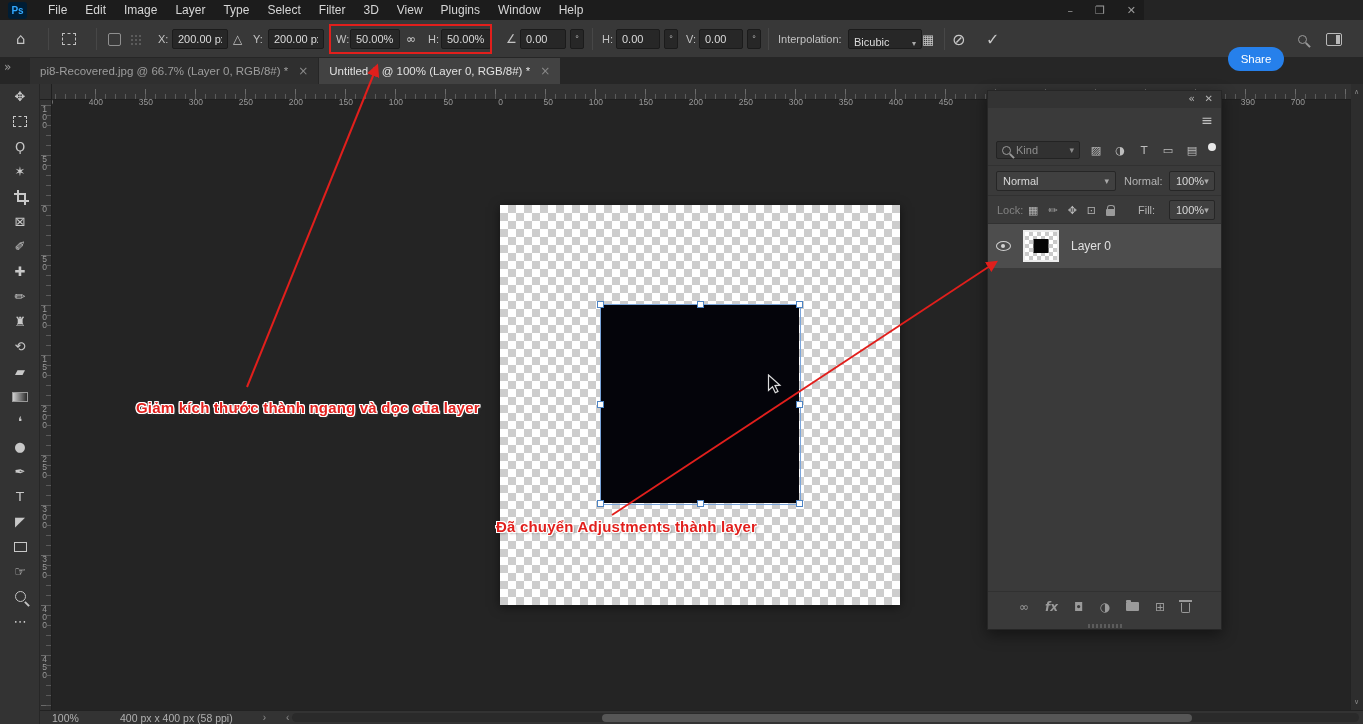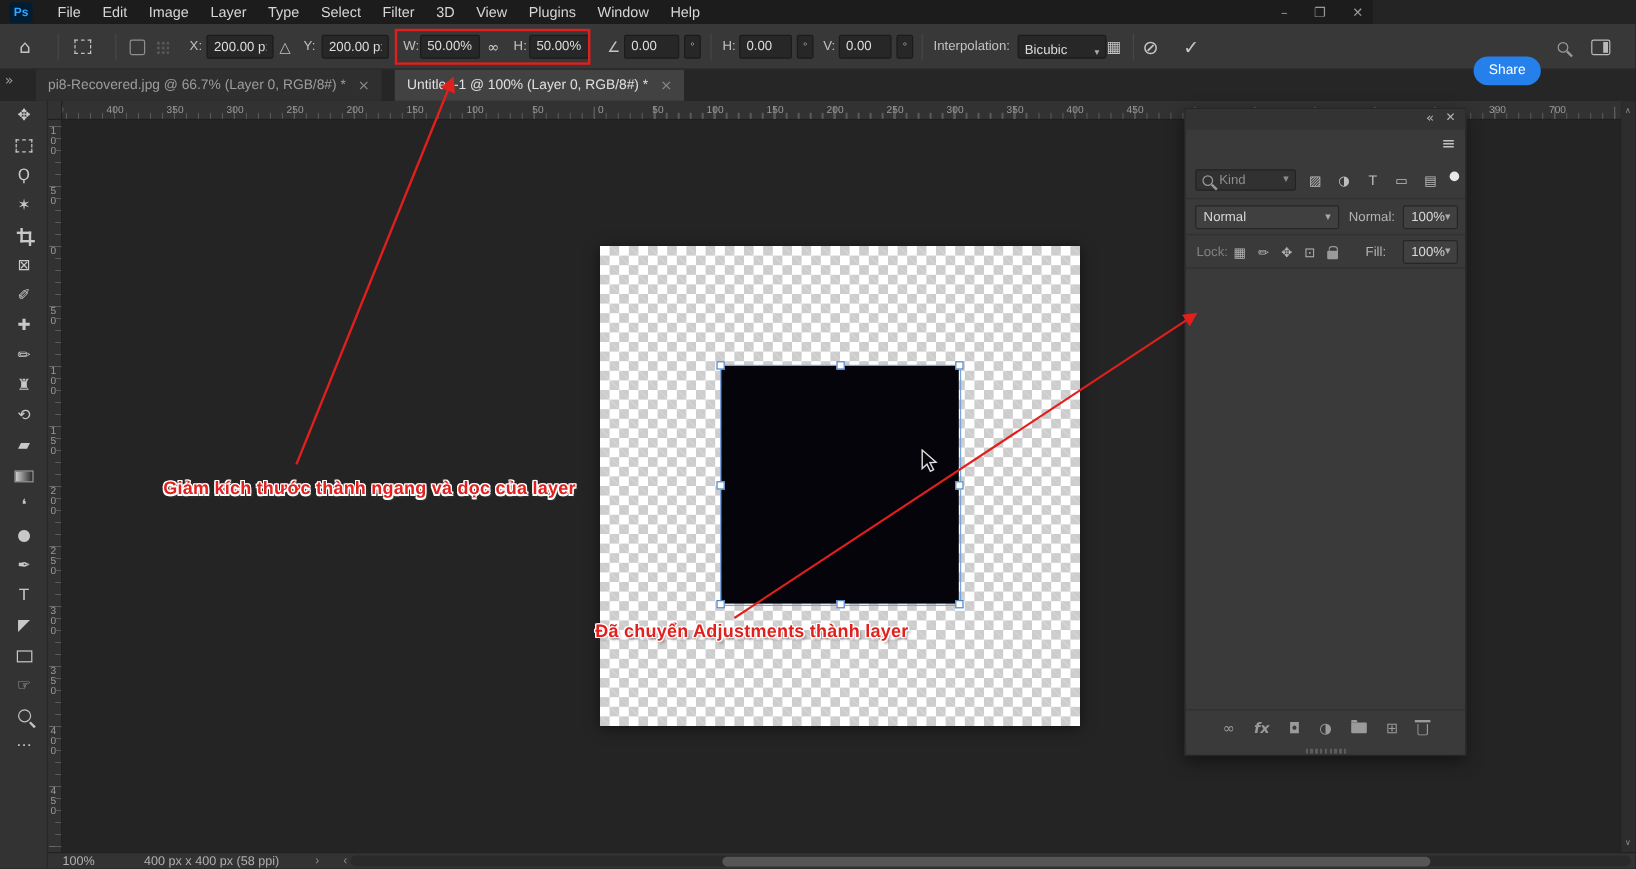--- a/index.html
+++ b/index.html
@@ -29,41 +29,41 @@
   .icon-search { width:9px; height:9px; border:1.6px solid #9a9a9a; border-radius:50%; position:relative; }
   .icon-search::after { content:""; position:absolute; width:6px; height:1.8px; background:#9a9a9a; transform:rotate(45deg); right:-5px; bottom:-3px; }
   .icon-search-lg { width:11px; height:11px; border:1.8px solid #c4c4c4; border-radius:50%; position:relative; }
   .icon-search-lg::after { content:""; position:absolute; width:6px; height:2px; background:#c4c4c4; transform:rotate(45deg); right:-5px; bottom:-4px; }
   .icon-workspace { width:16px; height:13px; border:1.5px solid #b9b9b9; border-radius:2px; position:relative; }
   .icon-workspace::after { content:""; position:absolute; right:1px; top:1px; bottom:1px; width:4px; background:#b9b9b9; }
 
   
   #tabbar { position:absolute; left:0; top:58px; width:1363px; height:26px; background:#262626; display:flex; align-items:flex-end; z-index:25; }
   #tab-overflow { position:absolute; left:4px; top:2px; color:#9a9a9a; font-size:12px; }
-  .doc-tab { height:26px; display:flex; align-items:center; padding:0 10px; margin-right:11px; background:#2f2f2f; color:#9d9d9d; font-size:11.5px; white-space:nowrap; }
+  .doc-tab { height:26px; display:flex; align-items:center; padding:0 10px; margin-right:1px; background:#2f2f2f; color:#9d9d9d; font-size:11.5px; white-space:nowrap; }
   .doc-tab.active { background:#424242; color:#e0e0e0; }
   .doc-tab:first-of-type { margin-left:30px; }
   .tab-close { margin-left:10px; color:#8a8a8a; font-size:12px; }
 
   
   #toolbar { position:absolute; left:0; top:84px; width:40px; height:640px; background:#333333; border-right:1px solid #272727; z-index:20; }
   .tool { position:relative; width:40px; height:25px; display:flex; align-items:center; justify-content:center; color:#c8c8c8; font-size:13px; }
   .tool .glyph { line-height:1; }
   .icon-marquee { width:14px; height:11px; border:1.3px dashed #c8c8c8; }
   .icon-crop { width:13px; height:13px; position:relative; }
   .icon-crop::before { content:""; position:absolute; left:3px; top:0; width:10px; height:10px; border-left:2px solid #c8c8c8; border-bottom:2px solid #c8c8c8; }
   .icon-crop::after { content:""; position:absolute; left:0; top:3px; width:10px; height:10px; border-top:2px solid #c8c8c8; border-right:2px solid #c8c8c8; }
   .icon-gradient { width:16px; height:10px; border:1px solid #999; background:linear-gradient(to right,#d0d0d0,#2a2a2a); }
   .icon-shape { width:13px; height:10px; border:1.5px solid #c8c8c8; }
 
   
   #hruler { position:absolute; left:40px; top:84px; width:1311px; height:16px; background:#323232; border-bottom:1px solid #1f1f1f; z-index:5; }
   #hruler::after { content:""; position:absolute; left:0; right:0; bottom:0; height:5px; background:repeating-linear-gradient(to right,#5a5a5a 0 1px,transparent 1px 10px); background-position-x:5px; }
   #hruler::before { content:""; position:absolute; left:0; right:0; bottom:0; height:10px; background:repeating-linear-gradient(to right,#6a6a6a 0 1px,transparent 1px 50px); background-position-x:5px; }
-  .hr-label { position:absolute; top:2px; font-size:8.5px; color:#9a9a9a; transform:translateX(-38px); width:36px; text-align:right; }
+  .hr-label { position:absolute; top:13px; font-size:8.5px; color:#9a9a9a; transform:translateX(-38px); width:36px; text-align:right; }
   #ruler-corner { position:absolute; left:40px; top:84px; width:12px; height:16px; background:#323232; border-right:1px solid #1f1f1f; border-bottom:1px solid #1f1f1f; z-index:6; }
   #vruler { position:absolute; left:40px; top:100px; width:12px; height:610px; background:#323232; border-right:1px solid #1f1f1f; z-index:5; }
   #vruler::after { content:""; position:absolute; top:0; bottom:0; right:0; width:5px; background:repeating-linear-gradient(to bottom,#5a5a5a 0 1px,transparent 1px 10px); background-position-y:5px; }
   #vruler::before { content:""; position:absolute; top:0; bottom:0; right:0; width:10px; background:repeating-linear-gradient(to bottom,#6a6a6a 0 1px,transparent 1px 50px); background-position-y:5px; }
   .vr-label { position:absolute; left:1px; font-size:8.5px; line-height:8px; color:#9a9a9a; white-space:pre; transform:translateY(-30px); text-align:center; width:7px; }
 
   
   #canvas { position:absolute; left:500px; top:205px; width:400px; height:400px; z-index:10;
     background-color:#fff;
     background-image:
@@ -479,20 +479,29 @@
           <span class="icon-lock"></span>
         </span>
       </div>
     <span id="fill-label">Fill:</span>
     <div class="lp-select" id="fill-select">
       <span>100%</span>
       <span class="caret glyph">▾</span>
     </div>
   </div>
 
+  <div id="lp-list">
+    <div class="layer-row">
+      <div class="eye-cell">
+          <span class="icon-eye"></span>
+        </div>
+      <div class="layer-thumb"></div>
+      <span class="layer-name">Layer 0</span>
+    </div>
+  </div>
 
   <div id="lp-bottom">
       <span class="lp-bot-icon">
         <span class="glyph">∞</span>
       </span>
       <span class="lp-bot-icon fx">
         <span class="glyph">fx</span>
       </span>
       <span class="lp-bot-icon">
         <span class="glyph">◘</span>

